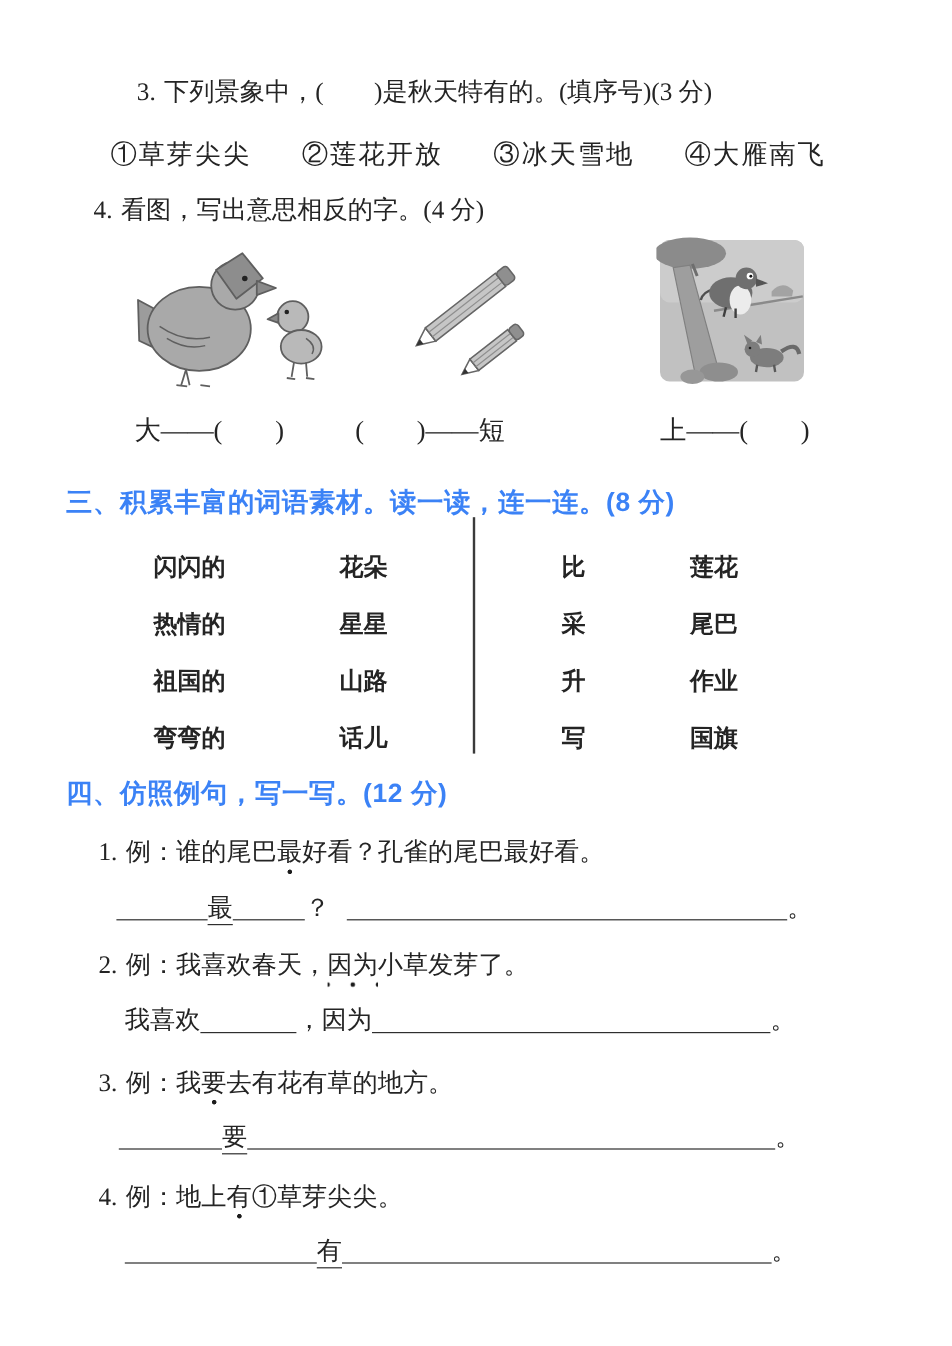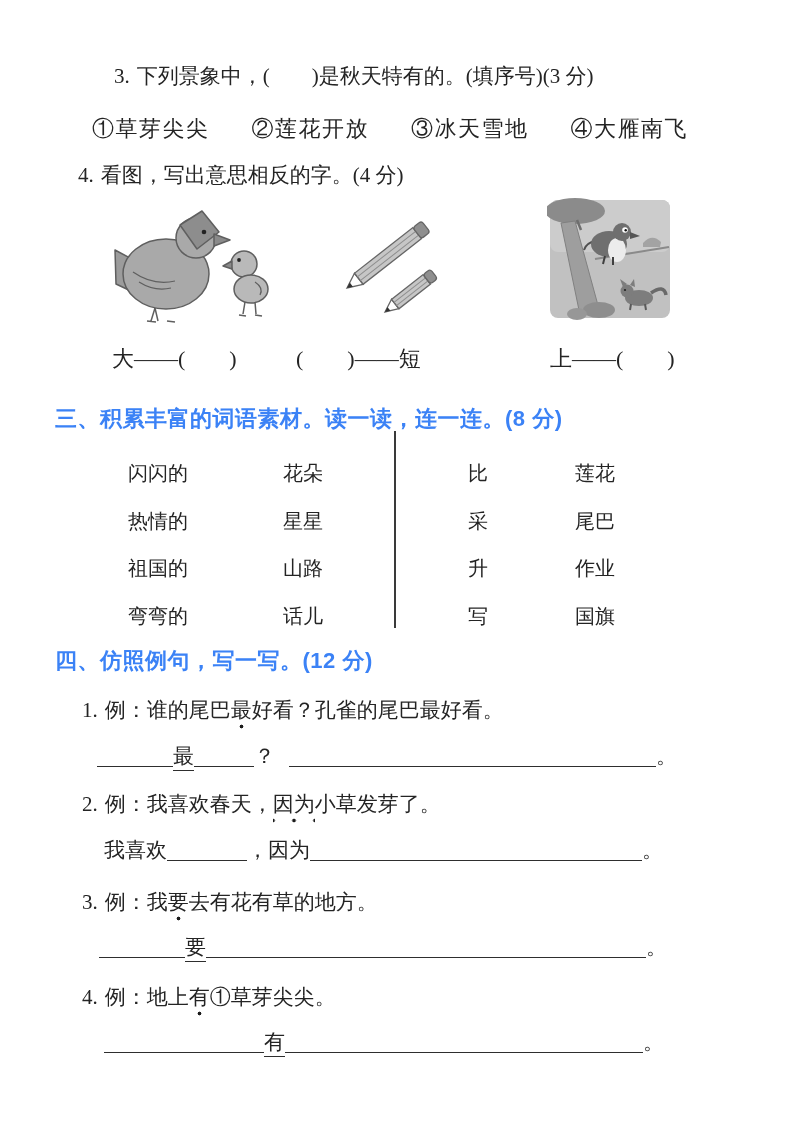--- a/index.html
+++ b/index.html
@@ -13,21 +13,21 @@
   }
   .abs{position:absolute;white-space:nowrap;}
   .body-text{font-size:21px;}
   .qnum{margin-right:7px;}
   .options{display:flex;gap:42px;font-size:22px;letter-spacing:1.5px;}
   .sec-head{
     font-family:"Liberation Sans", sans-serif;
     font-weight:700;font-size:22px;color:#3b82f6;letter-spacing:0.5px;
   }
   
-  .mcol{display:flex;flex-direction:column;font-size:20px;}
+  .mcol{display:flex;flex-direction:column;font-size:20px;font-weight:bold;}
   .mcol span{height:47.5px;line-height:47.5px;}
   .vdivider{position:absolute;width:1.6px;background:#3a3a3a;}
   
   .ansline{font-size:21px;}
   .blank{
     display:inline-block;height:1em;
     border-bottom:1.7px solid #2e2e2e;
     vertical-align:-4px;
   }
   .on-line{border-bottom:1.7px solid #2e2e2e;display:inline-block;}

